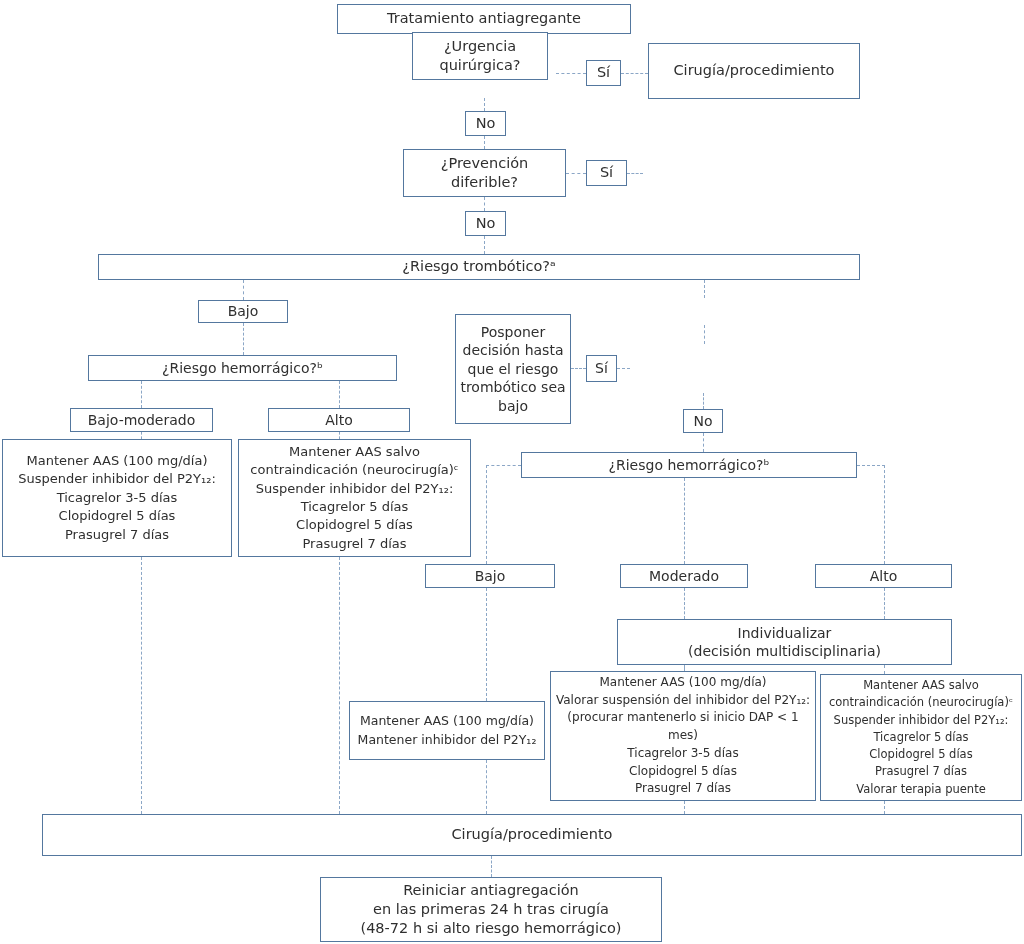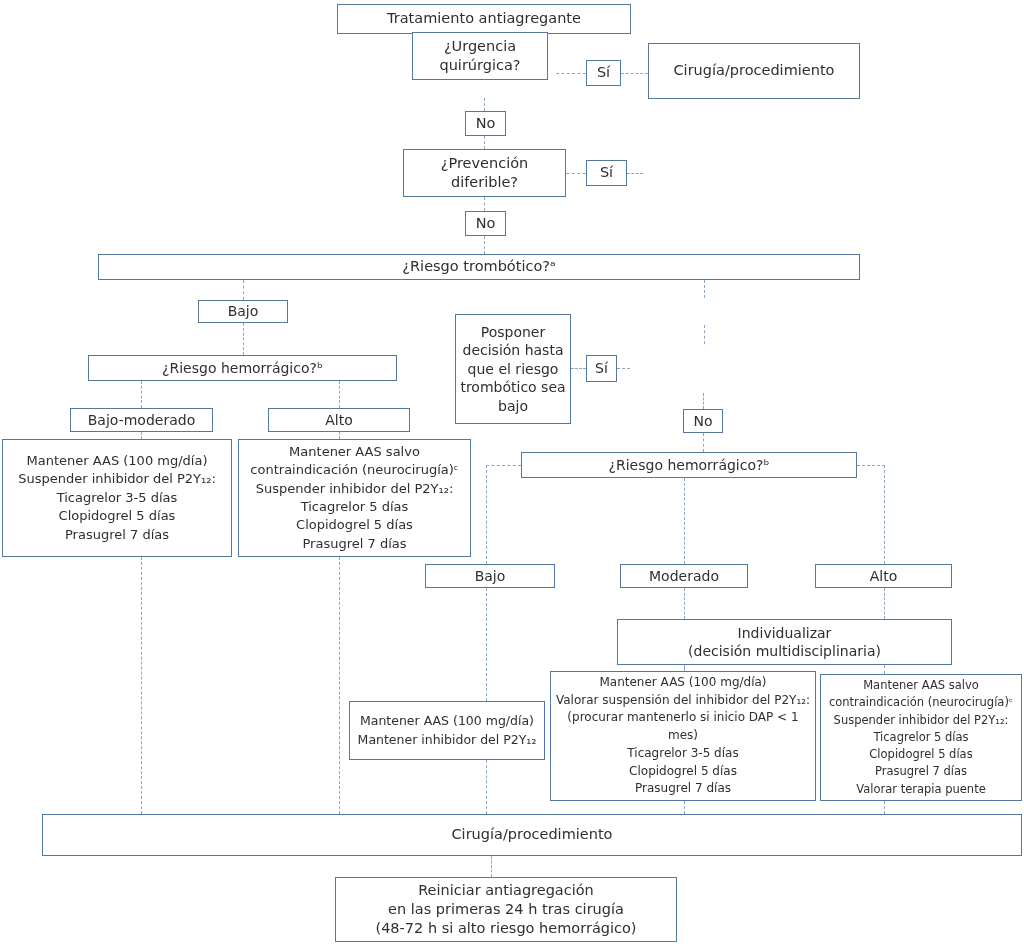--- a/index.html
+++ b/index.html
@@ -84,21 +84,21 @@
 Prasugrel 7 días</div>
   <div class="node fs115" style="left:820px;top:674px;width:202px;height:127px;">Mantener AAS salvo
 contraindicación (neurocirugía)ᶜ
 Suspender inhibidor del P2Y₁₂:
 Ticagrelor 5 días
 Clopidogrel 5 días
 Prasugrel 7 días
 Valorar terapia puente</div>
 
   <div class="node fs15" style="left:42px;top:814px;width:980px;height:42px;">Cirugía/procedimiento</div>
-  <div class="node fs15" style="left:320px;top:877px;width:342px;height:65px;margin-left:15px;">Reiniciar antiagregación
+  <div class="node fs15" style="left:320px;top:877px;width:342px;height:65px;">Reiniciar antiagregación
 en las primeras 24 h tras cirugía
 (48-72 h si alto riesgo hemorrágico)</div>
 
   <div class="vline" style="left:484px;top:34px;height:16px;"></div>
   <div class="vline" style="left:484px;top:98px;height:13px;"></div>
   <div class="vline" style="left:484px;top:136px;height:13px;"></div>
   <div class="vline" style="left:484px;top:197px;height:14px;"></div>
   <div class="vline" style="left:484px;top:236px;height:18px;"></div>
   <div class="vline" style="left:243px;top:280px;height:20px;"></div>
   <div class="vline" style="left:704px;top:280px;height:18px;"></div>

